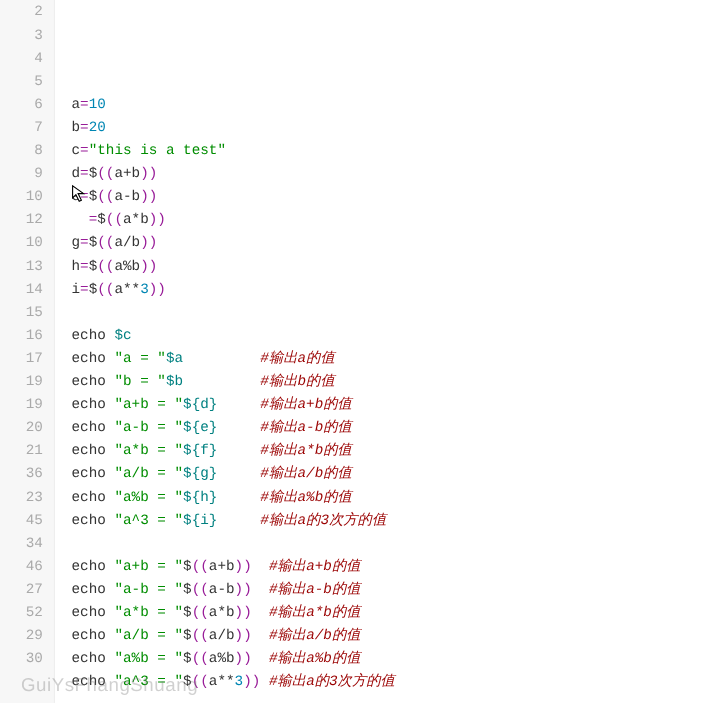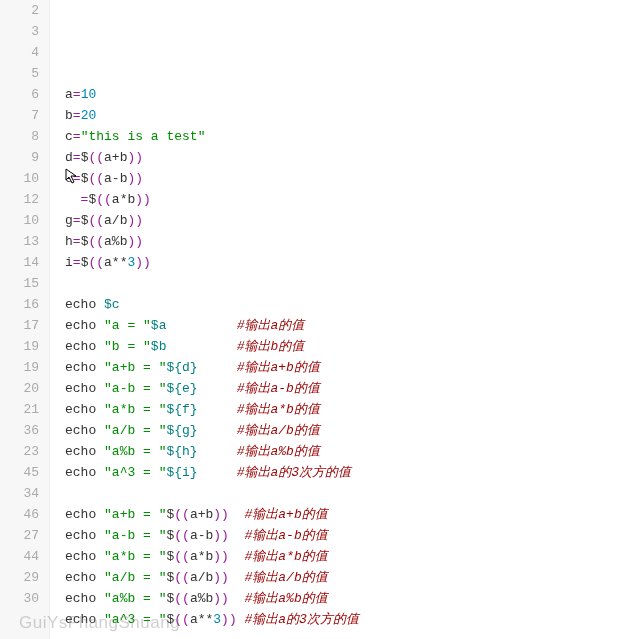--- a/index.html
+++ b/index.html
@@ -90,21 +90,21 @@
       <div class="ln">19</div>
       <div class="ln">19</div>
       <div class="ln">20</div>
       <div class="ln">21</div>
       <div class="ln">36</div>
       <div class="ln">23</div>
       <div class="ln">45</div>
       <div class="ln">34</div>
       <div class="ln">46</div>
       <div class="ln">27</div>
-      <div class="ln">44</div>
+      <div class="ln">52</div>
       <div class="ln">29</div>
       <div class="ln">30</div>
     </div>
   <div class="code" id="code">
     <div class="cursor">
       <svg viewBox="0 0 14 18" width="14" height="18">
         <path d="M1 1 L1 12 L4 9 L7 15 L9 14 L6 8 L11 8 Z" fill="#fff" stroke="#000" stroke-width="1"></path>
       </svg>
     </div>
   <div class="line"></div><div class="line"><span class="tok-var">a</span><span class="tok-op">=</span><span class="tok-num">10</span></div><div class="line"><span class="tok-var">b</span><span class="tok-op">=</span><span class="tok-num">20</span></div><div class="line"><span class="tok-var">c</span><span class="tok-op">=</span><span class="tok-str">"this is a test"</span></div><div class="line"><span class="tok-var">d</span><span class="tok-op">=</span><span class="tok-var">$</span><span class="tok-op">((</span><span class="tok-var">a+b</span><span class="tok-op">))</span></div><div class="line"><span class="tok-var">e</span><span class="tok-op">=</span><span class="tok-var">$</span><span class="tok-op">((</span><span class="tok-var">a-b</span><span class="tok-op">))</span></div><div class="line"><span class="tok-var">  </span><span class="tok-op">=</span><span class="tok-var">$</span><span class="tok-op">((</span><span class="tok-var">a*b</span><span class="tok-op">))</span></div><div class="line"><span class="tok-var">g</span><span class="tok-op">=</span><span class="tok-var">$</span><span class="tok-op">((</span><span class="tok-var">a/b</span><span class="tok-op">))</span></div><div class="line"><span class="tok-var">h</span><span class="tok-op">=</span><span class="tok-var">$</span><span class="tok-op">((</span><span class="tok-var">a%b</span><span class="tok-op">))</span></div><div class="line"><span class="tok-var">i</span><span class="tok-op">=</span><span class="tok-var">$</span><span class="tok-op">((</span><span class="tok-var">a**</span><span class="tok-num">3</span><span class="tok-op">))</span></div><div class="line"></div><div class="line"><span class="tok-key">echo</span><span> </span><span class="tok-varref">$c</span></div><div class="line"><span class="tok-key">echo</span><span> </span><span class="tok-str">"a = "</span><span class="tok-varref">$a</span><span>         </span><span class="tok-cmt">#输出a的值</span></div><div class="line"><span class="tok-key">echo</span><span> </span><span class="tok-str">"b = "</span><span class="tok-varref">$b</span><span>         </span><span class="tok-cmt">#输出b的值</span></div><div class="line"><span class="tok-key">echo</span><span> </span><span class="tok-str">"a+b = "</span><span class="tok-varref">${d}</span><span>     </span><span class="tok-cmt">#输出a+b的值</span></div><div class="line"><span class="tok-key">echo</span><span> </span><span class="tok-str">"a-b = "</span><span class="tok-varref">${e}</span><span>     </span><span class="tok-cmt">#输出a-b的值</span></div><div class="line"><span class="tok-key">echo</span><span> </span><span class="tok-str">"a*b = "</span><span class="tok-varref">${f}</span><span>     </span><span class="tok-cmt">#输出a*b的值</span></div><div class="line"><span class="tok-key">echo</span><span> </span><span class="tok-str">"a/b = "</span><span class="tok-varref">${g}</span><span>     </span><span class="tok-cmt">#输出a/b的值</span></div><div class="line"><span class="tok-key">echo</span><span> </span><span class="tok-str">"a%b = "</span><span class="tok-varref">${h}</span><span>     </span><span class="tok-cmt">#输出a%b的值</span></div><div class="line"><span class="tok-key">echo</span><span> </span><span class="tok-str">"a^3 = "</span><span class="tok-varref">${i}</span><span>     </span><span class="tok-cmt">#输出a的3次方的值</span></div><div class="line"></div><div class="line"><span class="tok-key">echo</span><span> </span><span class="tok-str">"a+b = "</span><span class="tok-var">$</span><span class="tok-op">((</span><span class="tok-var">a+b</span><span class="tok-op">))</span><span>  </span><span class="tok-cmt">#输出a+b的值</span></div><div class="line"><span class="tok-key">echo</span><span> </span><span class="tok-str">"a-b = "</span><span class="tok-var">$</span><span class="tok-op">((</span><span class="tok-var">a-b</span><span class="tok-op">))</span><span>  </span><span class="tok-cmt">#输出a-b的值</span></div><div class="line"><span class="tok-key">echo</span><span> </span><span class="tok-str">"a*b = "</span><span class="tok-var">$</span><span class="tok-op">((</span><span class="tok-var">a*b</span><span class="tok-op">))</span><span>  </span><span class="tok-cmt">#输出a*b的值</span></div><div class="line"><span class="tok-key">echo</span><span> </span><span class="tok-str">"a/b = "</span><span class="tok-var">$</span><span class="tok-op">((</span><span class="tok-var">a/b</span><span class="tok-op">))</span><span>  </span><span class="tok-cmt">#输出a/b的值</span></div><div class="line"><span class="tok-key">echo</span><span> </span><span class="tok-str">"a%b = "</span><span class="tok-var">$</span><span class="tok-op">((</span><span class="tok-var">a%b</span><span class="tok-op">))</span><span>  </span><span class="tok-cmt">#输出a%b的值</span></div><div class="line"><span class="tok-key">echo</span><span> </span><span class="tok-str">"a^3 = "</span><span class="tok-var">$</span><span class="tok-op">((</span><span class="tok-var">a**</span><span class="tok-num">3</span><span class="tok-op">))</span><span> </span><span class="tok-cmt">#输出a的3次方的值</span></div><div class="line"></div></div>

